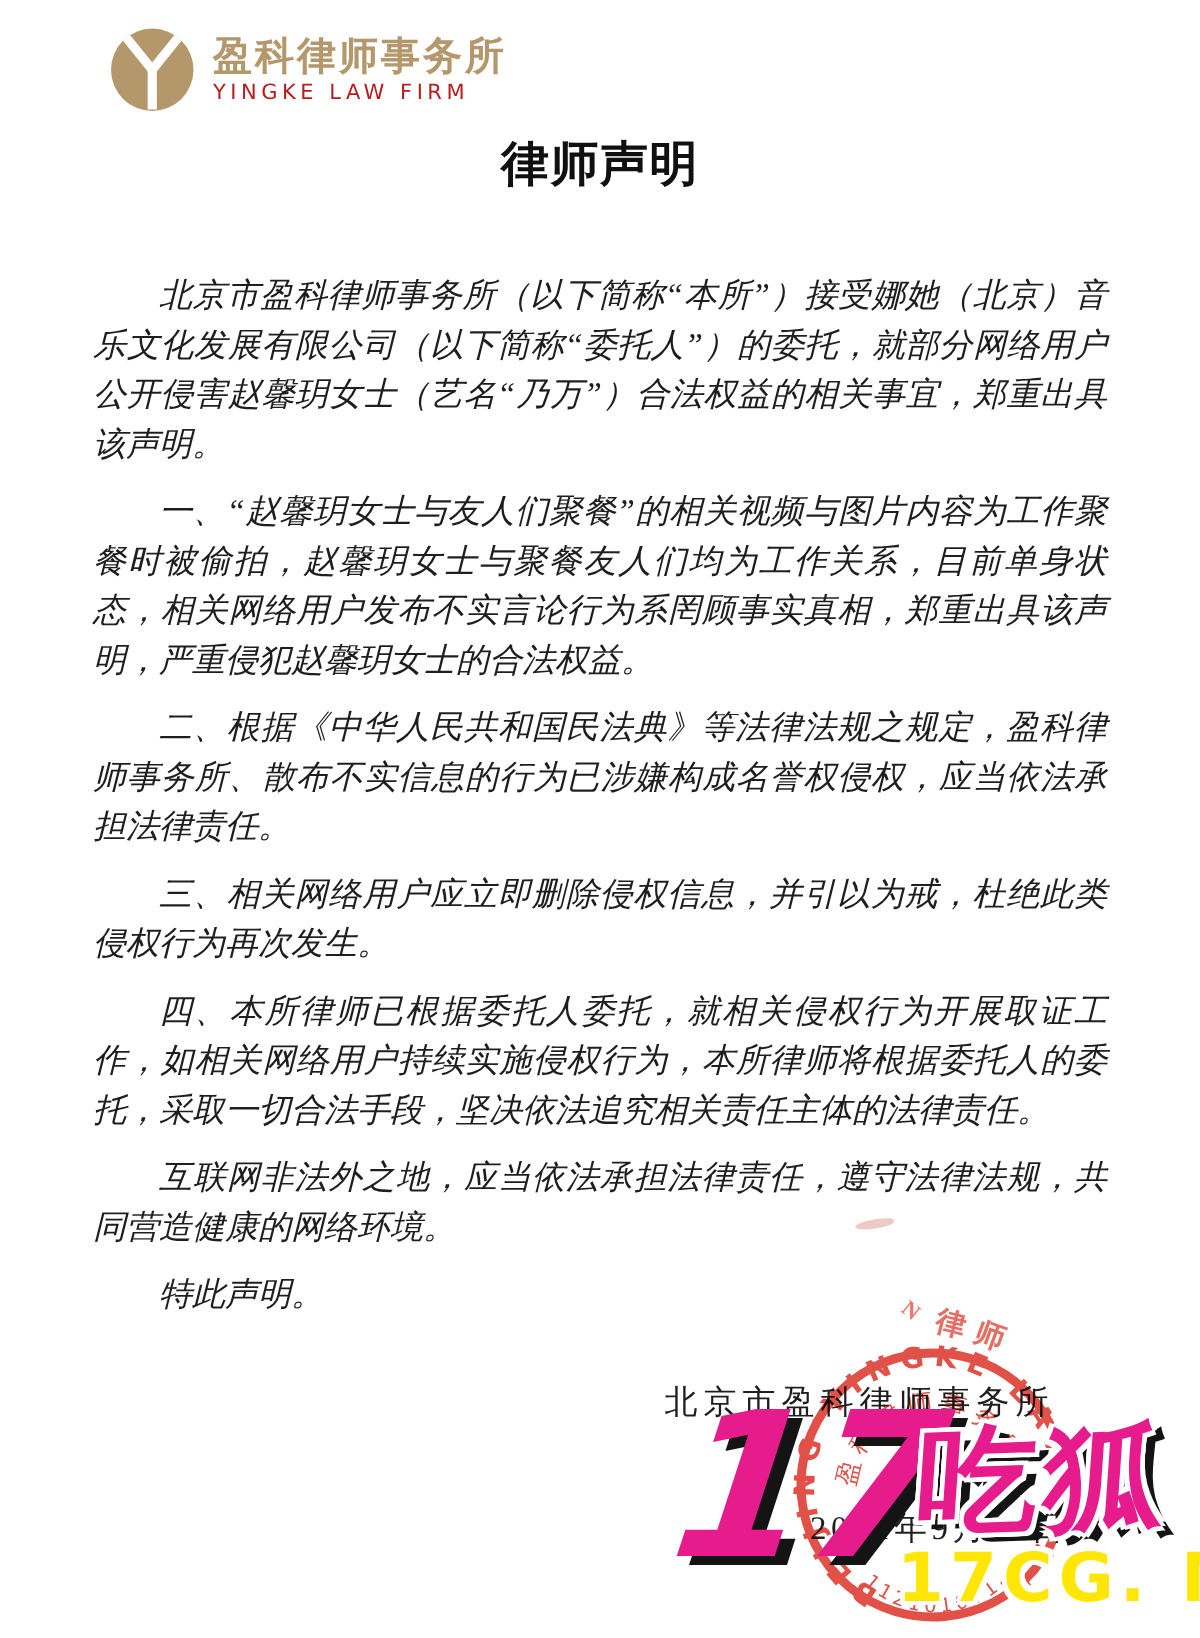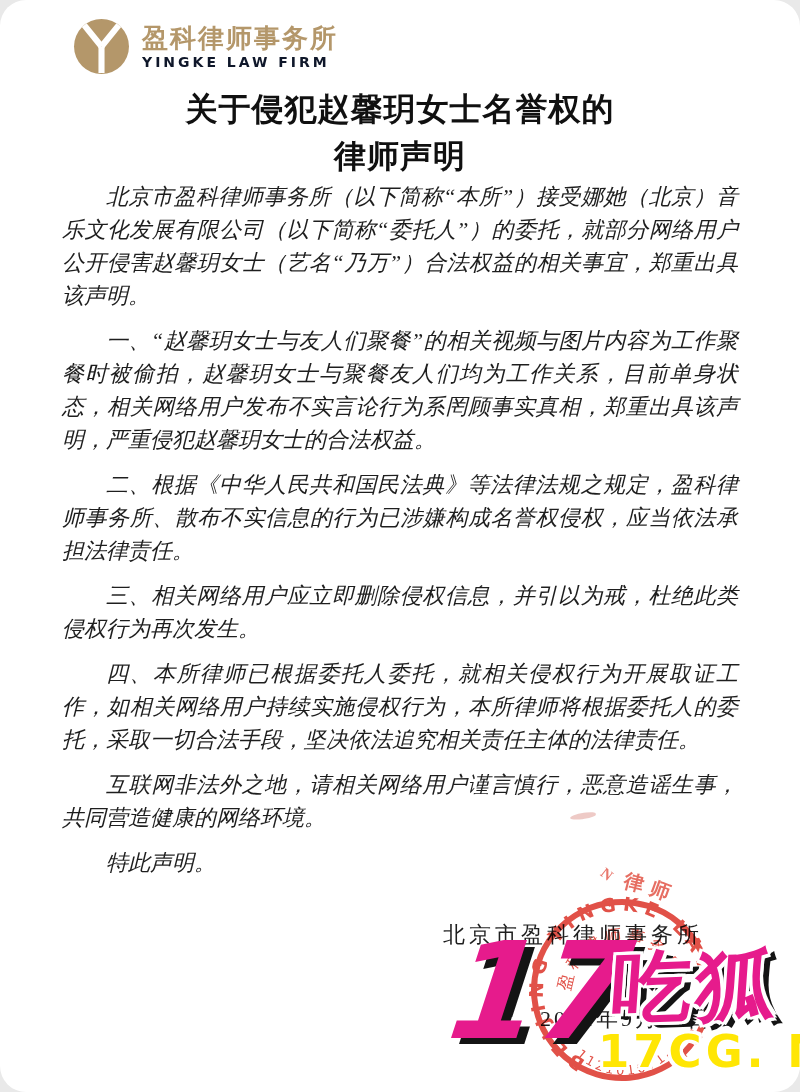--- a/index.html
+++ b/index.html
@@ -5,28 +5,27 @@
   * { margin: 0; padding: 0; box-sizing: border-box; }
   html,body { background:#e9e9e9; }
   .page {
     position: relative;
     width: 800px; height: 1092px;
     margin: 0 auto;
     background: #ffffff;
     overflow: hidden;
     font-family: "Liberation Serif", "DejaVu Serif", serif;
     color: #222;
-    border-radius: 26px;
   }
   
   .logo { position: absolute; left: 73px; top: 18px; display: flex; align-items: center; }
   .logo-mark { width: 57px; height: 57px; }
   .logo-text { margin-left: 12px; font-family: "DejaVu Sans", "Liberation Sans", sans-serif; }
   .logo-cn { font-size: 26px; font-weight: bold; color: #b4976a; letter-spacing: 2px; line-height: 30px; }
-  .logo-en { font-size: 14px; font-weight: bold; color: #0f172a; letter-spacing: 3px; line-height: 18px; }
+  .logo-en { font-size: 14px; font-weight: normal; color: #b91c1c; letter-spacing: 3px; line-height: 18px; }
   
   .doc-title {
     position: absolute; top: 86px; left: 0; width: 100%;
     text-align: center; font-weight: bold; color: #101010;
     font-size: 32px; line-height: 47px; letter-spacing: 1px;
   }
   
   .doc-body {
     position: absolute; left: 62px; top: 180px; width: 676px;
     font-size: 22px; line-height: 33px; color: #1e1e1e;
@@ -108,31 +107,30 @@
         <line x1="28" y1="28" x2="28" y2="54"></line>
       </g>
     </svg>
     <div class="logo-text">
       <div class="logo-cn">盈科律师事务所</div>
       <div class="logo-en">YINGKE LAW FIRM</div>
     </div>
   </div>
 
   <div class="doc-title">
-    <div>关于侵犯赵馨玥女士名誉权的</div>
     <div>律师声明</div>
   </div>
 
   <div class="doc-body">
     <p>北京市盈科律师事务所（以下简称“本所”）接受娜她（北京）音乐文化发展有限公司（以下简称“委托人”）的委托，就部分网络用户公开侵害赵馨玥女士（艺名“乃万”）合法权益的相关事宜，郑重出具该声明。</p>
     <p>一、“赵馨玥女士与友人们聚餐”的相关视频与图片内容为工作聚餐时被偷拍，赵馨玥女士与聚餐友人们均为工作关系，目前单身状态，相关网络用户发布不实言论行为系罔顾事实真相，郑重出具该声明，严重侵犯赵馨玥女士的合法权益。</p>
     <p>二、根据《中华人民共和国民法典》等法律法规之规定，盈科律师事务所、散布不实信息的行为已涉嫌构成名誉权侵权，应当依法承担法律责任。</p>
     <p>三、相关网络用户应立即删除侵权信息，并引以为戒，杜绝此类侵权行为再次发生。</p>
     <p>四、本所律师已根据委托人委托，就相关侵权行为开展取证工作，如相关网络用户持续实施侵权行为，本所律师将根据委托人的委托，采取一切合法手段，坚决依法追究相关责任主体的法律责任。</p>
-    <p>互联网非法外之地，请相关网络用户谨言慎行，恶意造谣生事，共同营造健康的网络环境。</p>
+    <p>互联网非法外之地，应当依法承担法律责任，遵守法律法规，共同营造健康的网络环境。</p>
     <p>特此声明。</p>
   </div>
 
   <div class="sig-firm">北京市盈科律师事务所</div>
   <div class="sig-obscured">副</div>
   <div class="sig-date">2021年9月11日</div>
 
   <svg class="seal" viewBox="0 0 190 190">
     <defs>
       <path id="ringPath" d="M95,174 A79,79 0 1 1 95,16 A79,79 0 1 1 94.99,174" fill="none"></path>

